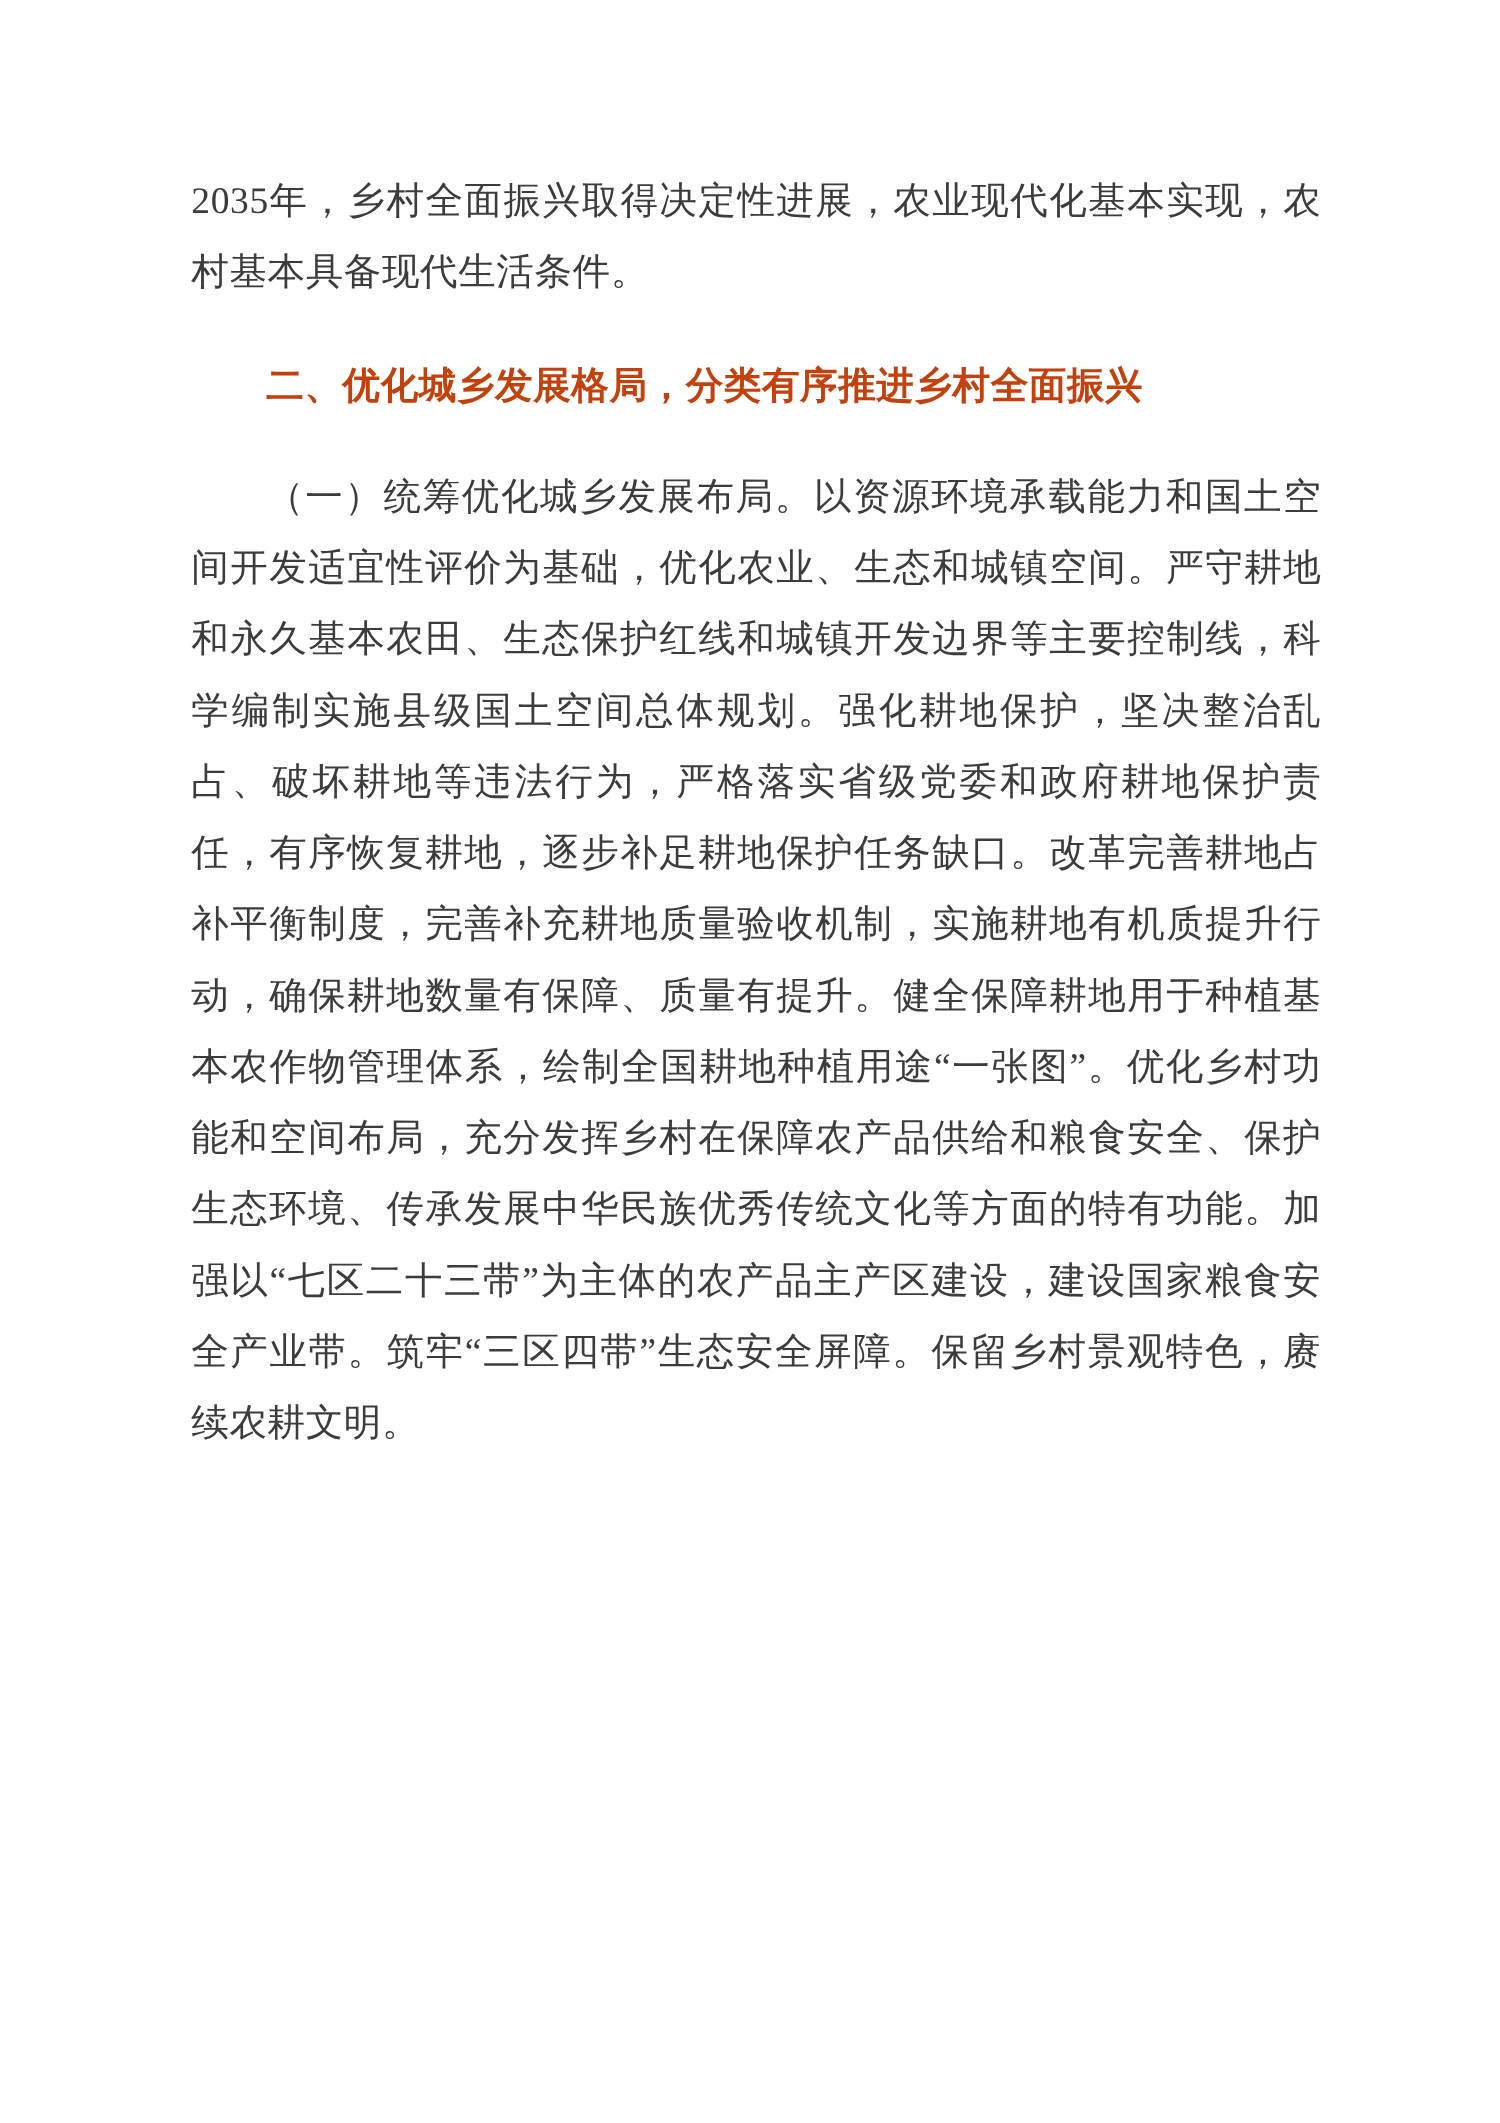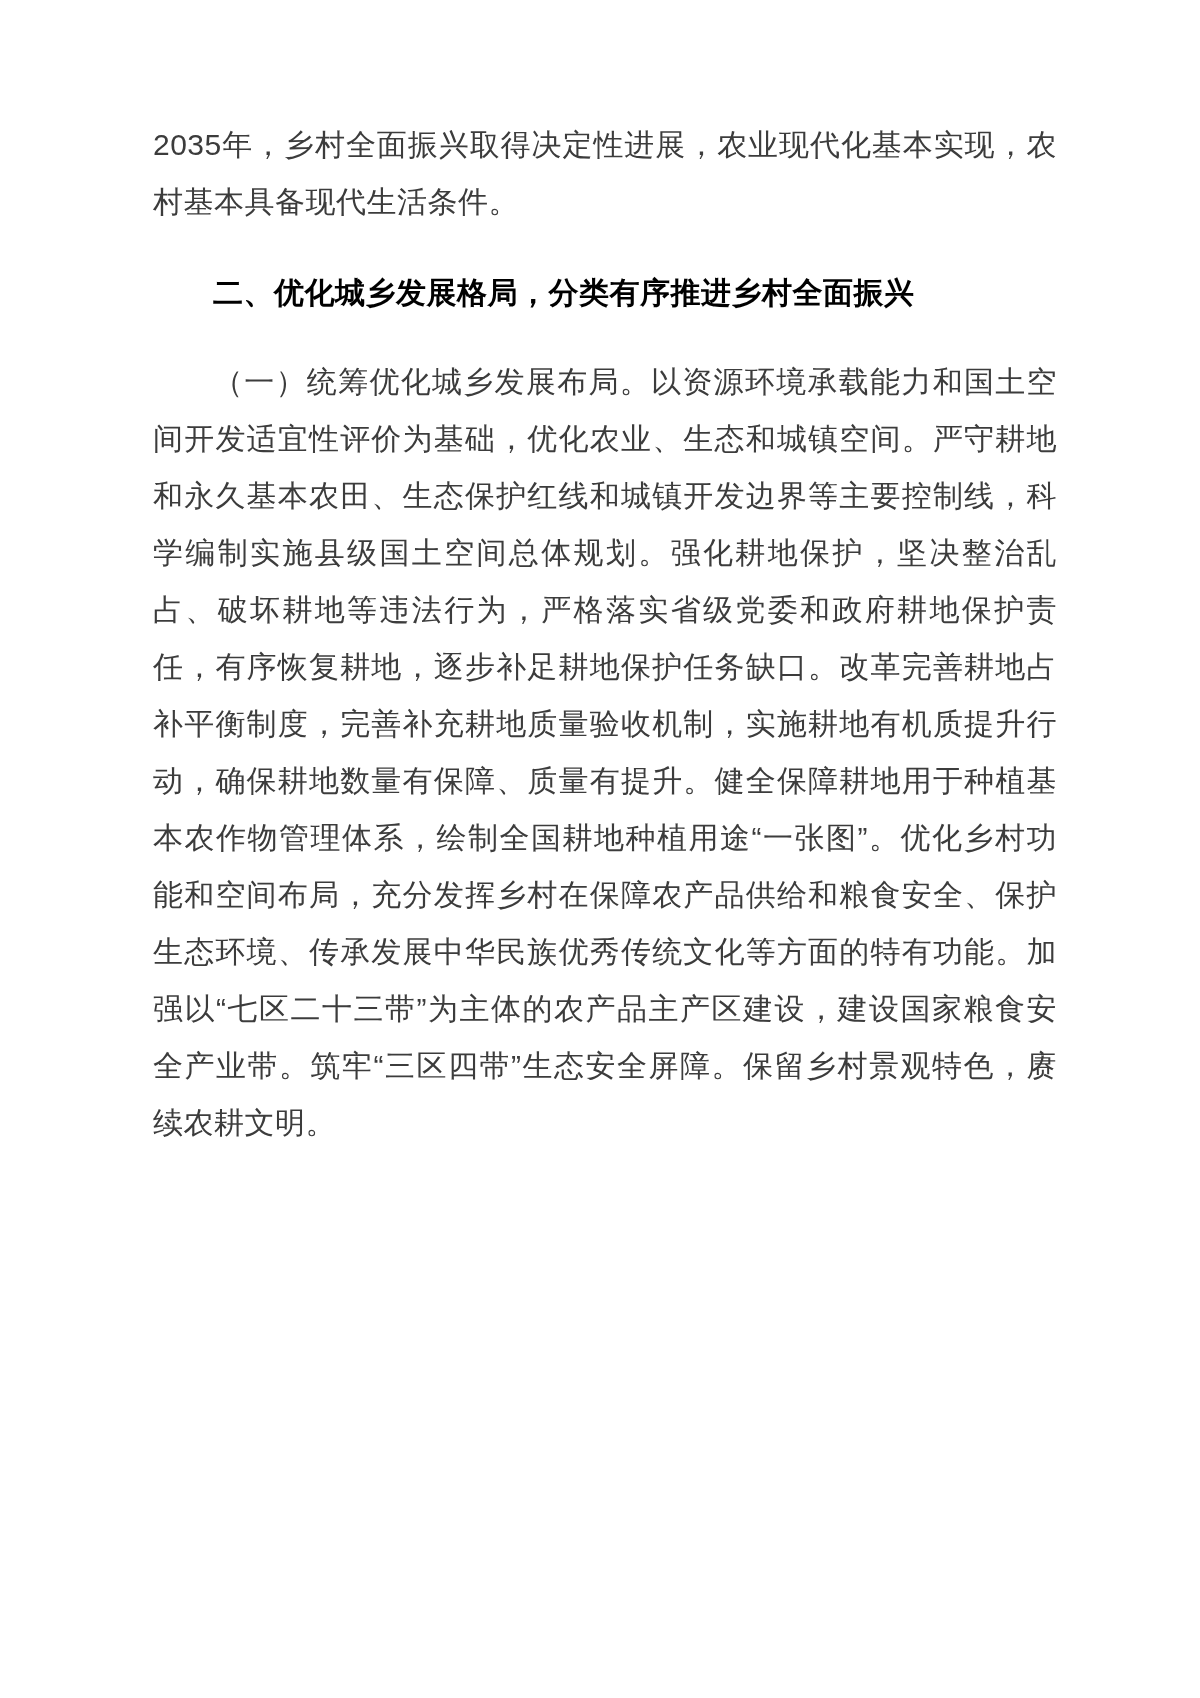--- a/index.html
+++ b/index.html
@@ -4,47 +4,47 @@
 <style>
   html, body {
     margin: 0;
     padding: 0;
     background: #ffffff;
   }
   .page {
     position: relative;
     width: 1200px;
     height: 1662px;
-    margin: 0 auto;
+    margin: 16px auto;
     background: #ffffff;
     box-sizing: border-box;
     padding: 116px 143px 0 153px;
     overflow: hidden;
-    font-family: Liberation Sans, sans-serif;
+    font-family: Liberation Serif, serif;
   }
   .body-para {
     margin: 0 0 34px 0;
     font-size: 30px;
     line-height: 57px;
     color: #3c3c3c;
     text-align: justify;
     text-justify: inter-ideograph;
     text-indent: 2em;
     letter-spacing: 0.5px;
     word-break: break-all;
   }
   .body-para.no-indent {
     text-indent: 0;
   }
   .section-heading {
     margin: 20px 0 32px 0;
     font-size: 30px;
     line-height: 57px;
     font-weight: 700;
-    color: #000000;
+    color: #c2410c;
     text-indent: 2em;
     text-align: left;
     letter-spacing: 0.5px;
   }
 </style>
 </head>
 <body>
 
 <div class="page" style="background: rgb(255, 255, 255);">
   <p class="body-para no-indent">2035年，乡村全面振兴取得决定性进展，农业现代化基本实现，农村基本具备现代生活条件。</p>

